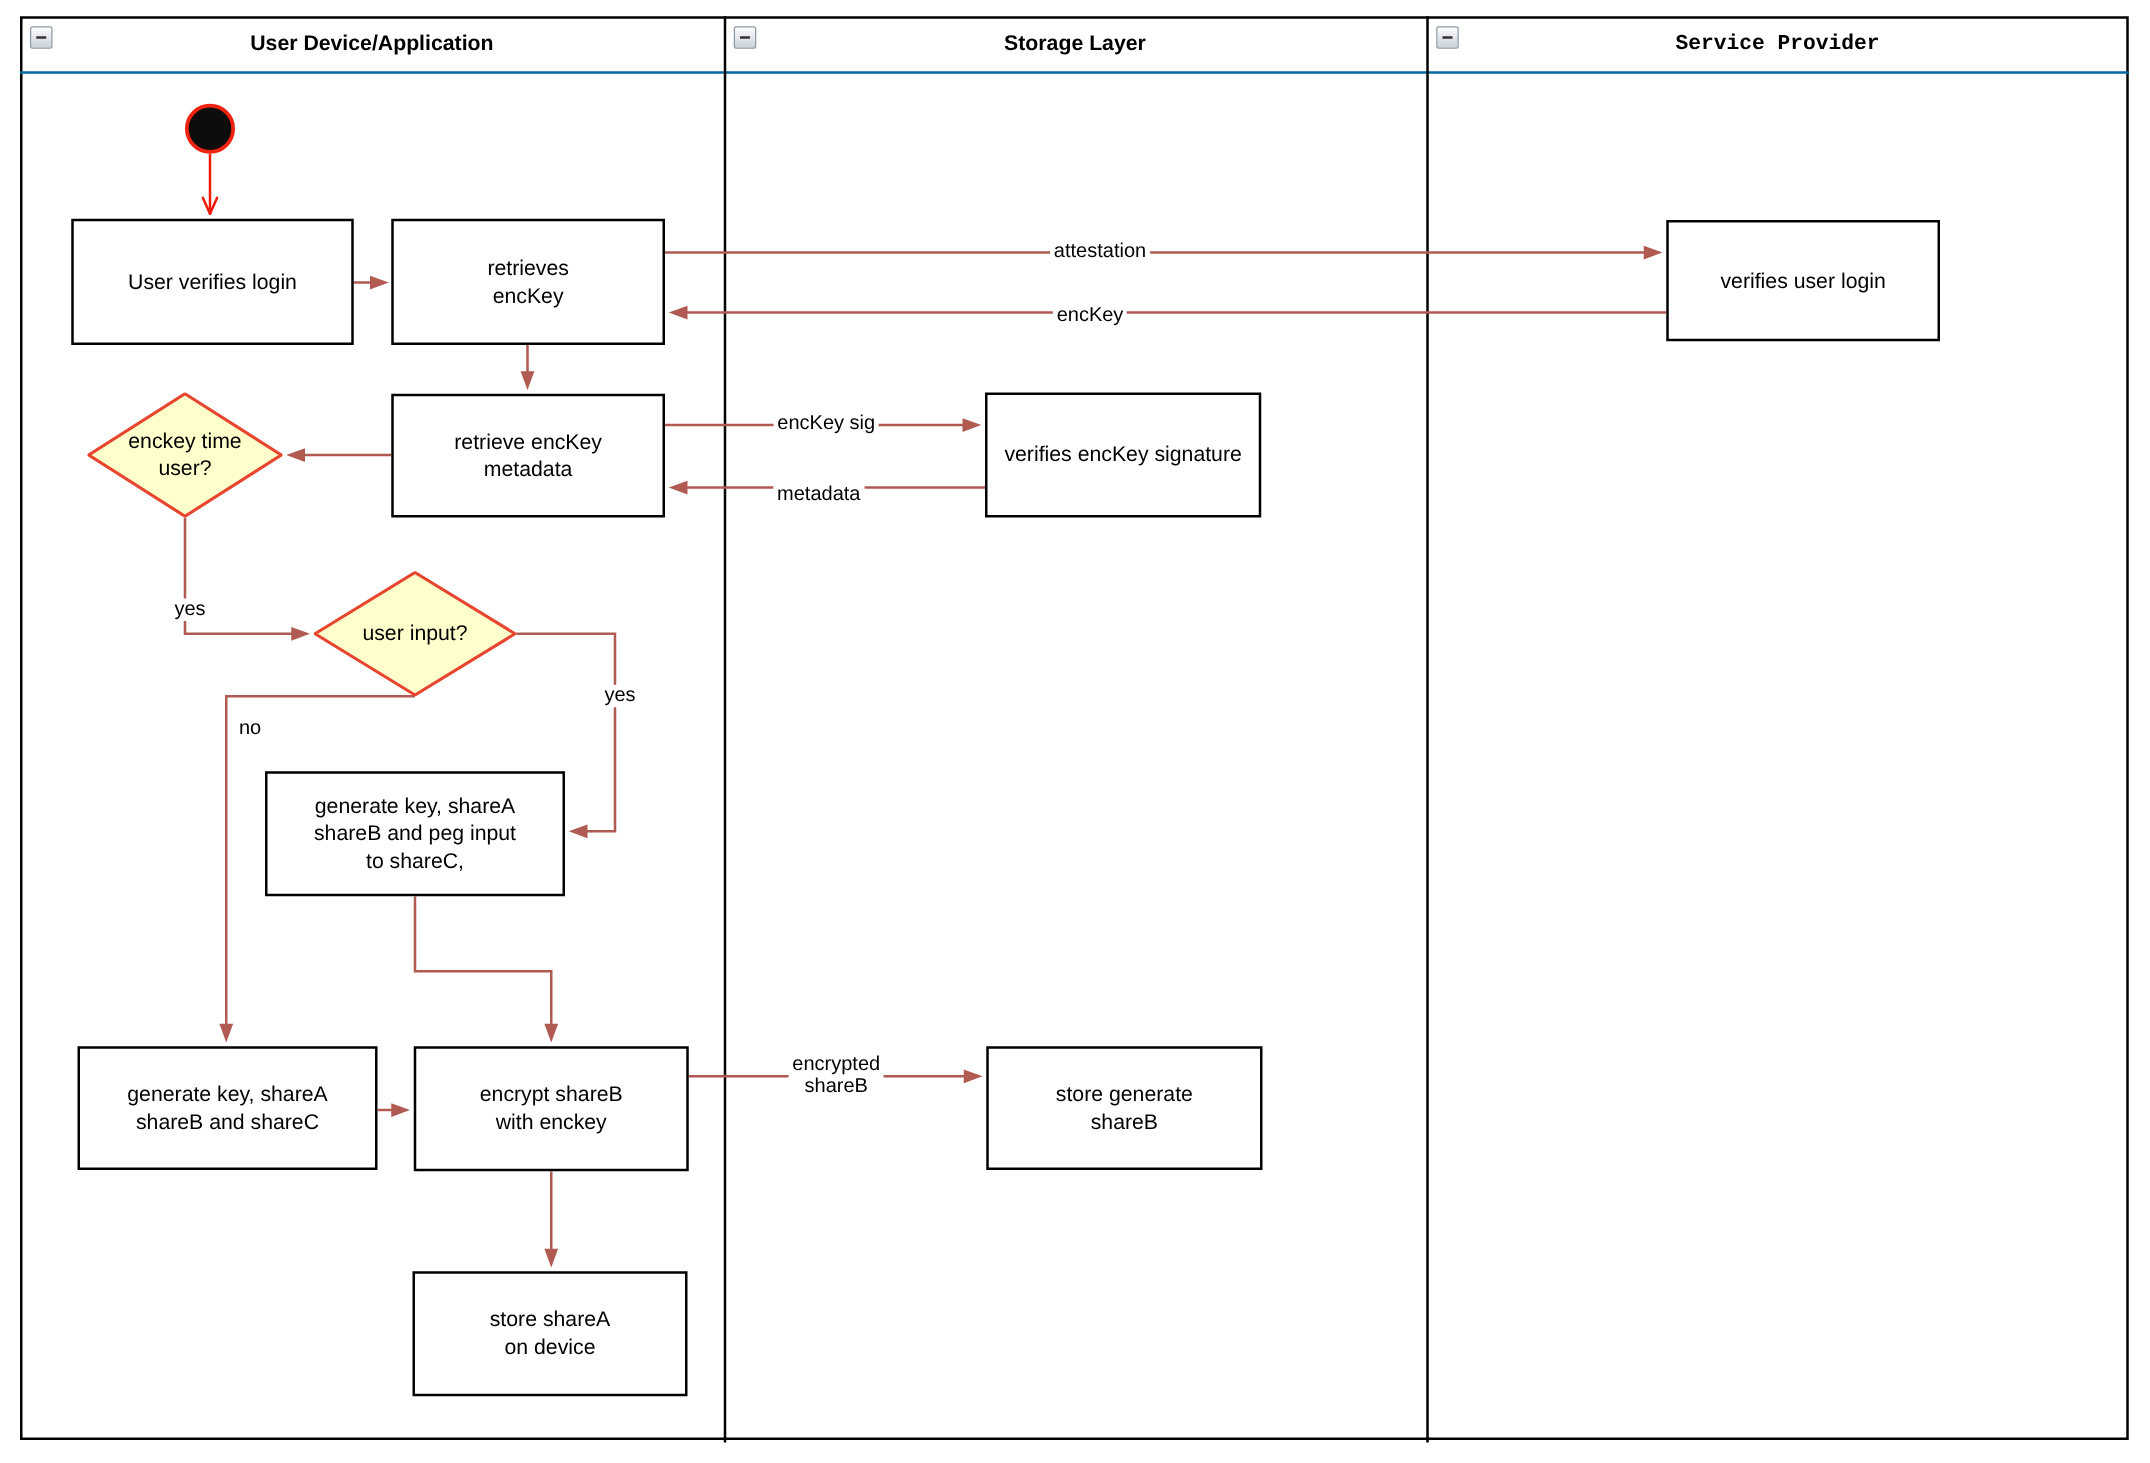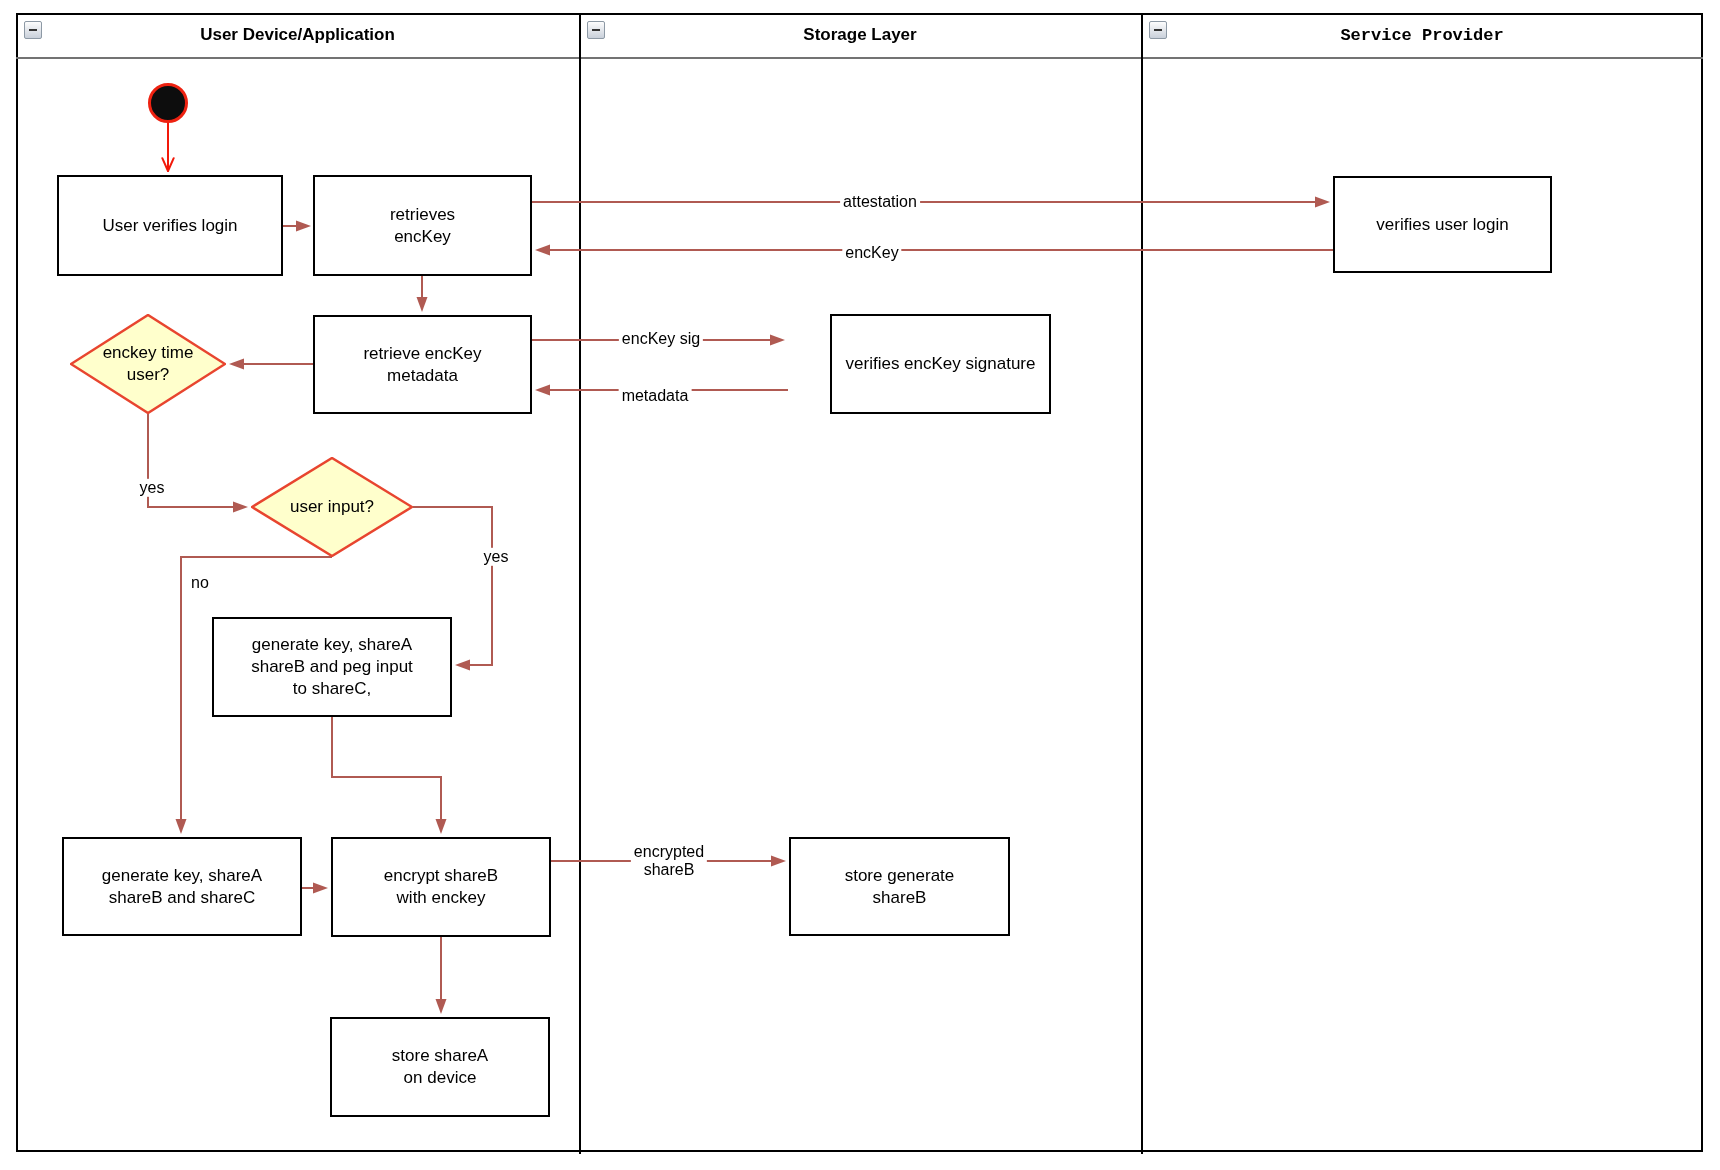--- a/index.html
+++ b/index.html
@@ -1,18 +1,18 @@
 <!DOCTYPE html>
 <html><head>
 <meta charset="utf-8">
 <style>
   html,body{margin:0;padding:0;background:#ffffff;}
   body{width:1720px;height:1170px;position:relative;font-family:"Liberation Sans",sans-serif;-webkit-font-smoothing:antialiased;}
   #pool{position:absolute;left:16px;top:13px;width:1687px;height:1139px;border:2px solid #000;box-sizing:border-box;background:#fff;}
-  .lane-header{position:absolute;top:13px;height:46px;display:flex;align-items:center;justify-content:center;box-sizing:border-box;border-bottom:2px solid #737373;}
+  .lane-header{position:absolute;top:13px;height:46px;display:flex;align-items:center;justify-content:center;box-sizing:border-box;border-bottom:2px solid #0369a1;}
   .lane-title{font-weight:bold;font-size:17px;color:#000;}
   .collapse-btn{position:absolute;left:8px;top:8px;width:16px;height:16px;border:1px solid #8d99a5;border-radius:2px;background:linear-gradient(#fdfdfd,#c9d0da);display:flex;align-items:center;justify-content:center;cursor:pointer;}
   .collapse-btn .bar{width:8px;height:2px;background:#333;}
   .divider{position:absolute;top:13px;width:2px;height:1141px;background:#000;}
   #edges-layer{position:absolute;left:0;top:0;width:1720px;height:1170px;}
   #nodes-layer{position:absolute;left:0;top:0;width:0;height:0;}
   .node{position:absolute;background:#fff;border:2.5px solid #000;box-sizing:border-box;display:flex;flex-direction:column;align-items:center;justify-content:center;font-size:17px;color:#000;line-height:1.28;text-align:center;}
   .decision{position:absolute;display:flex;align-items:center;justify-content:center;text-align:center;font-size:17px;color:#000;line-height:1.28;}
   .decision svg{position:absolute;left:0;top:0;}
   .decision .dlabel{position:relative;z-index:1;}
@@ -119,21 +119,21 @@
       <div class="nowrap">retrieves</div>
       <div class="nowrap">encKey</div>
     </div>
     <div class="node" style="left: 1333px; top: 176px; width: 219px; height: 97px; background: rgb(255, 255, 255); border-color: rgb(0, 0, 0);">
       <div class="nowrap">verifies user login</div>
     </div>
     <div class="node" style="left: 313px; top: 315px; width: 219px; height: 99px; background: rgb(255, 255, 255); border-color: rgb(0, 0, 0);">
       <div class="nowrap">retrieve encKey</div>
       <div class="nowrap">metadata</div>
     </div>
-    <div class="node" style="left: 788px; top: 314px; width: 221px; height: 100px; background: rgb(255, 255, 255); border-color: rgb(0, 0, 0); margin-left: 42px;">
+    <div class="node" style="left: 788px; top: 314px; width: 221px; height: 100px; background: rgb(255, 255, 255); border-color: rgb(0, 0, 0);">
       <div class="nowrap">verifies encKey signature</div>
     </div>
     <div class="decision" style="left: 70px; top: 314px; width: 156px; height: 100px;">
       <svg width="156" height="100">
         <polygon points="78,1 155,50 78,99 1,50" fill="#ffffcc" stroke="#e8452f" stroke-width="2.5"></polygon>
       </svg>
       <div class="dlabel">
         <div>enckey time</div>
         <div>user?</div>
       </div>

